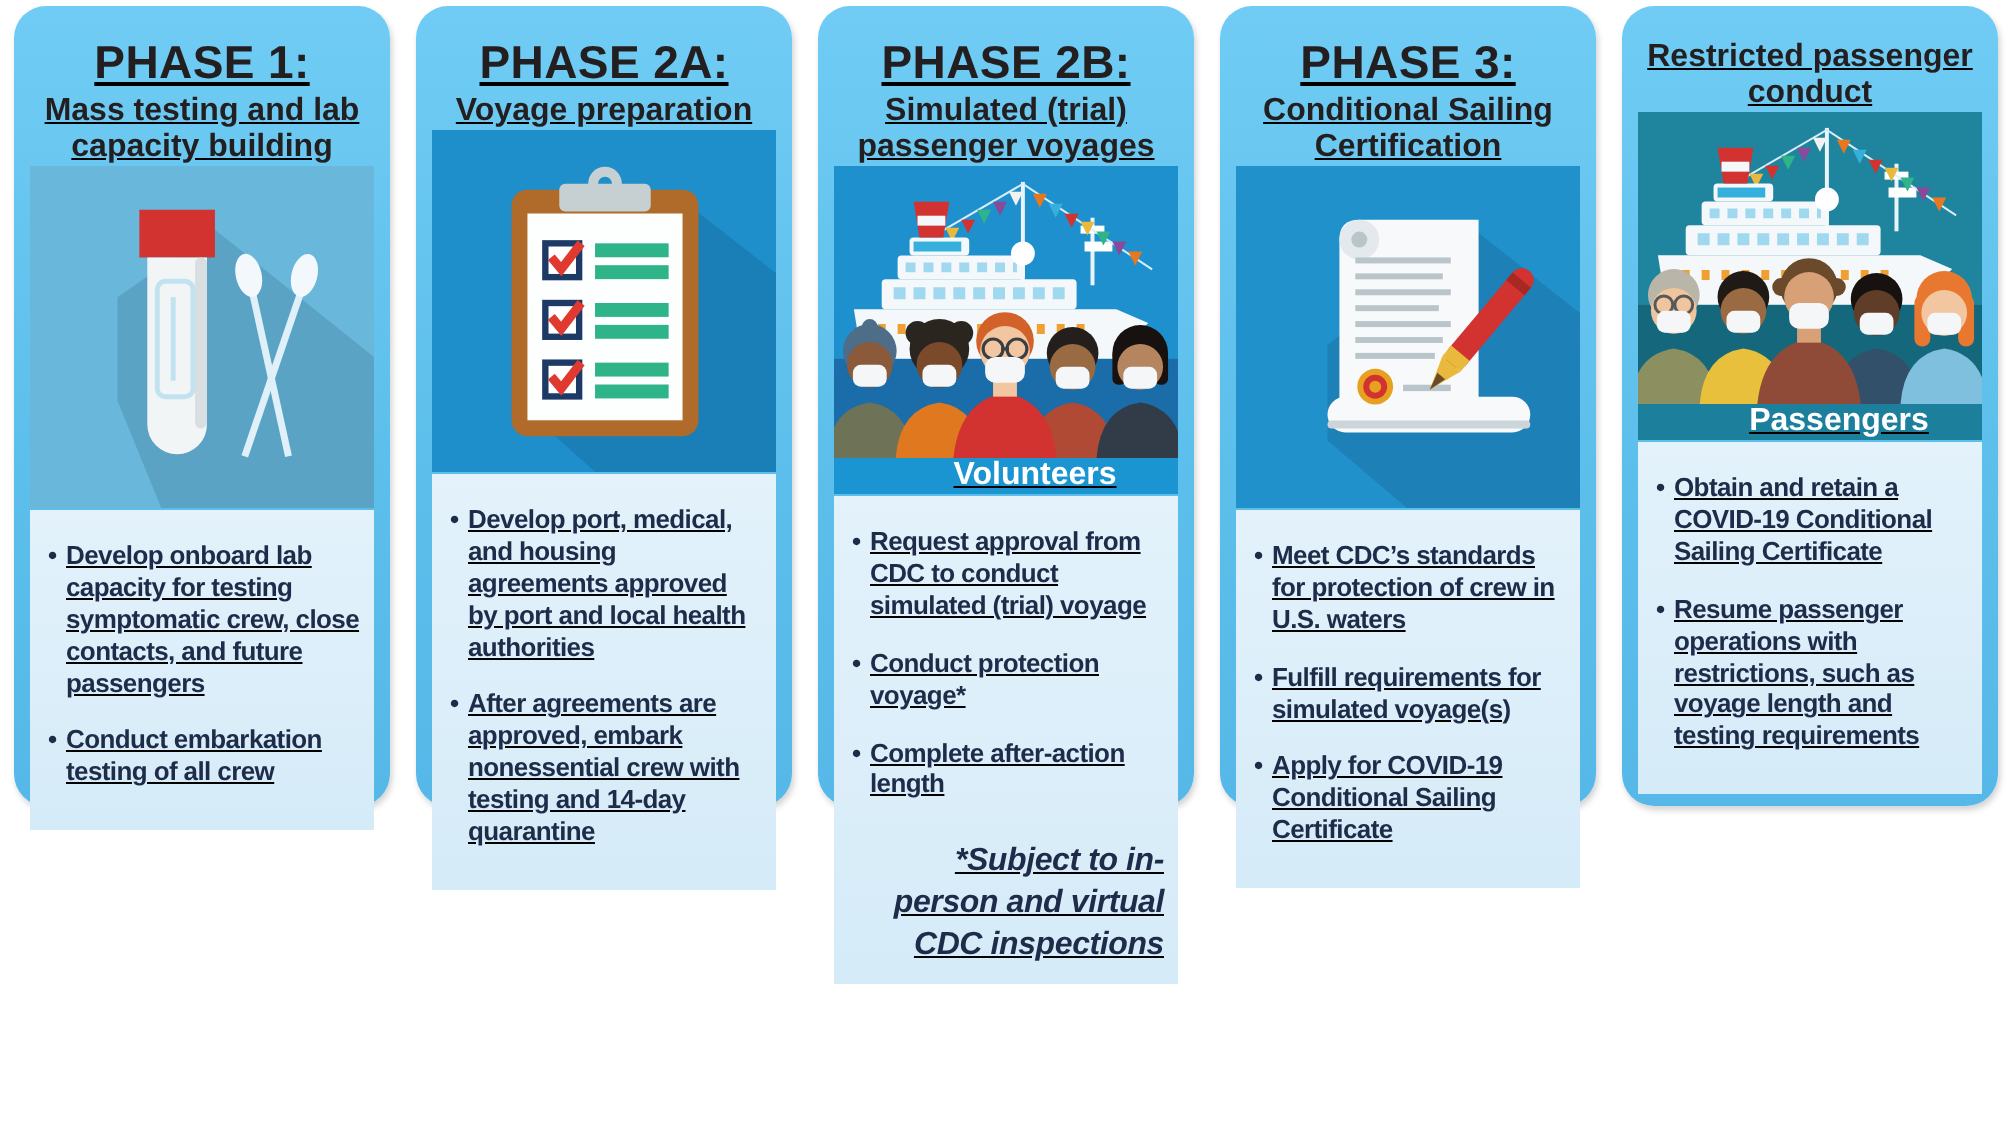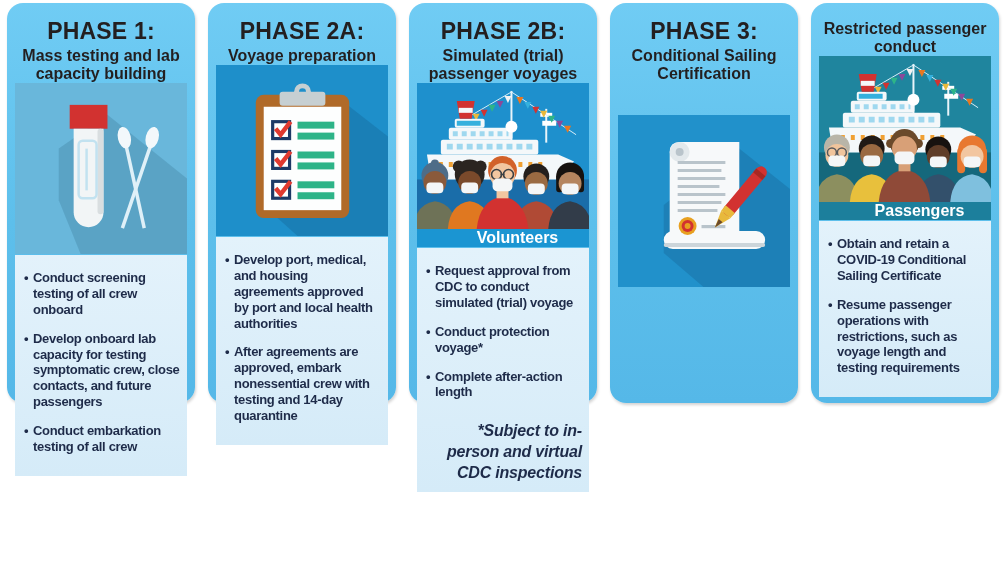--- a/index.html
+++ b/index.html
@@ -1,20 +1,20 @@
 <!DOCTYPE html>
 <html><head>
 <meta charset="utf-8">
 <style>
   html,body{margin:0;padding:0;background:#ffffff;}
   body{width:1005px;height:565px;overflow:hidden;font-family:"Liberation Sans",sans-serif;}
   .board{display:flex;gap:13px;padding:3px 6px 0 7px;height:562px;box-sizing:border-box;}
   .column{flex:1;height:400px;border-radius:16px;display:flex;flex-direction:column;
           background:linear-gradient(180deg,#70ccf4 0%,#5dbfeb 55%,#55b8e8 100%);
-          box-shadow:1px 2px 3px rgba(0,0,0,0.18);}
+          box-shadow:1px 2px 3px rgba(0,0,0,0.18);text-decoration:underline;}
   .col-header{height:112px;box-sizing:border-box;padding-top:15px;text-align:center;}
   .phase-title{font-size:23px;font-weight:bold;color:#231f20;margin:0;letter-spacing:.2px;}
   .phase-subtitle{font-size:16px;font-weight:bold;color:#231f20;line-height:1.13;margin-top:2px;padding:0 8px;}
   .icon-box{margin:0 8px;height:172px;}
   .icon-box.short{height:147px;}
   .icon-box svg{display:block;width:100%;height:100%;}
   .badge{margin:0 8px;height:26px;display:flex;align-items:center;justify-content:center;
          color:#ffffff;font-weight:bold;font-size:16px;padding-left:29px;}
   .badge.volunteers{background:#1b95d2;}
   .badge.passengers{background:#1c7f9c;}
@@ -46,21 +46,20 @@
         <rect x="64" y="58" width="18" height="58" rx="4" fill="none" stroke="#c2e2f0" stroke-width="2.5"></rect>
         <line x1="72" y1="66" x2="72" y2="108" stroke="#c2e2f0" stroke-width="2.5"></line>
         <path d="M112 64 L130 146" stroke="#dff0f8" stroke-width="3.5"></path>
         <ellipse cx="110" cy="55" rx="6.5" ry="11" fill="#f2f8fb" transform="rotate(-13 110 55)"></ellipse>
         <path d="M136 64 L108 146" stroke="#dff0f8" stroke-width="3.5"></path>
         <ellipse cx="138" cy="55" rx="6.5" ry="11" fill="#f2f8fb" transform="rotate(14 138 55)"></ellipse>
       </svg>
     </div>
     <div class="panel">
       <ul class="bullets">
-        <li>Conduct screening testing of all crew onboard</li>
         <li>Develop onboard lab capacity for testing symptomatic crew, close contacts, and future passengers</li>
         <li>Conduct embarkation testing of all crew</li>
       </ul>
     </div>
   </div>
 
   <div class="column">
     <div class="col-header">
       <div class="phase-title">PHASE 2A:</div>
       <div class="phase-subtitle">Voyage preparation</div>
@@ -214,20 +213,27 @@
         <circle cx="70" cy="111" r="3" fill="#e8a020"></circle>
         <g transform="rotate(40 118 88)">
           <rect x="112" y="42" width="12" height="62" rx="6" fill="#d23230"></rect>
           <rect x="112" y="48" width="12" height="5" fill="#a82823"></rect>
           <rect x="112" y="96" width="12" height="7" fill="#e8b93c"></rect>
           <path d="M112 103 h12 l-6 17 z" fill="#e8b93c"></path>
           <path d="M115.5 111 h5 l-2.5 9 z" fill="#6b4a2b"></path>
         </g>
       </svg>
     </div>
+    <div class="panel">
+      <ul class="bullets">
+        <li>Meet CDC’s standards for protection of crew in U.S. waters</li>
+        <li>Fulfill requirements for simulated voyage(s)</li>
+        <li>Apply for COVID-19 Conditional Sailing Certificate</li>
+      </ul>
+    </div>
   </div>
 
   <div class="column">
     <div class="col-header">
       <div class="phase-subtitle">Restricted passenger conduct</div>
     </div>
     <div class="icon-box short">
       <svg viewBox="0 0 173 147" preserveAspectRatio="none">
         <rect width="173" height="147" fill="#1f859e"></rect>
         <rect y="97" width="173" height="50" fill="#15687c"></rect>

